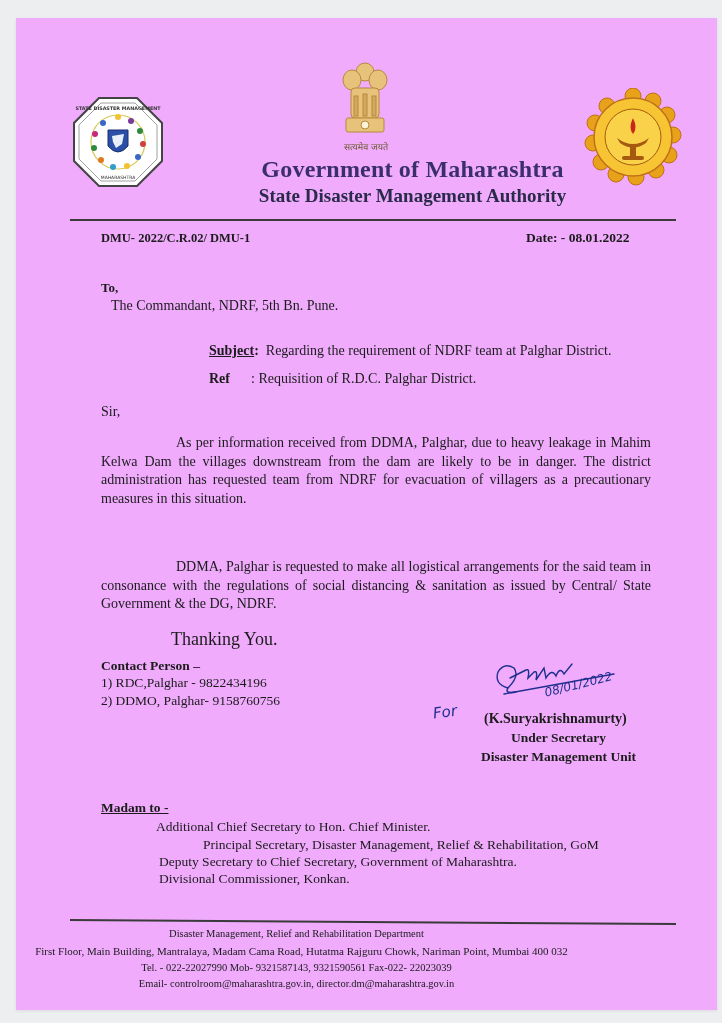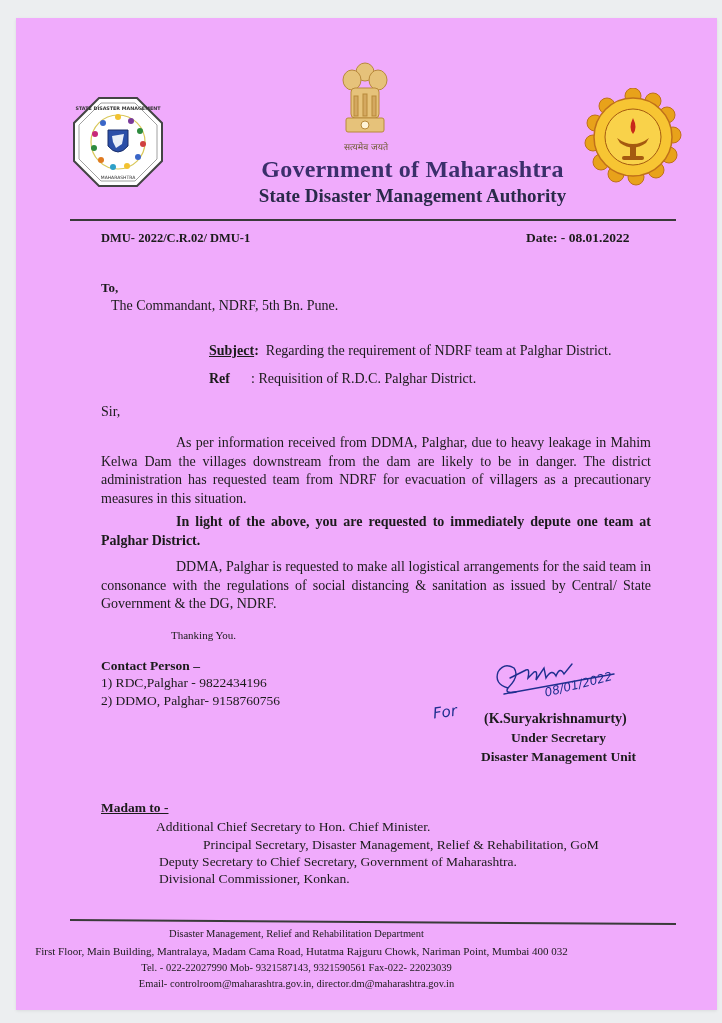--- a/index.html
+++ b/index.html
@@ -45,21 +45,21 @@
   .ref .lbl { font-weight: bold; display: inline-block; width: 42px; }
 
   .sir { left: 85px; top: 386px; font-size: 14px; }
 
   .para { left: 85px; width: 550px; font-size: 14px; line-height: 18.5px; text-align: justify; }
   .para .indent { display: inline-block; width: 75px; }
   .p1 { top: 416px; }
   .p2 { top: 495px; font-weight: bold; }
   .p3 { top: 540px; }
 
-  .thanks { left: 155px; top: 611px; font-size: 11px; }
+  .thanks { left: 155px; top: 611px; font-size: 18px; }
 
   .contact-title { left: 85px; top: 640px; font-size: 13.5px; font-weight: bold; }
   .contact-line { left: 85px; font-size: 13.5px; }
   .c1 { top: 657px; }
   .c2 { top: 675px; }
 
   .signature { left: 470px; top: 640px; width: 140px; height: 50px; }
   .for-mark { left: 417px; top: 685px; font-family: "DejaVu Sans", sans-serif;
     font-size: 15px; color: #1f2f8f; font-style: italic; transform: rotate(-8deg); }
   .sign-name { left: 468px; top: 693px; font-size: 14px; font-weight: bold; }
@@ -166,21 +166,20 @@
     <span class="lbl">Subject</span><b>:</b>&nbsp;
     <span>Regarding the requirement of NDRF team at Palghar District.</span>
   </div>
   <div class="abs ref">
     <span class="lbl">Ref</span><span>: Requisition of R.D.C. Palghar District.</span>
   </div>
 
   <div class="abs sir">Sir,</div>
 
   <div class="abs para p1"><span class="indent"></span><span>As per information received from DDMA, Palghar, due to heavy leakage in Mahim Kelwa Dam the villages downstream from the dam are likely to be in danger. The district administration has requested team from NDRF for evacuation of villagers as a precautionary measures in this situation.</span></div>
-  <div class="abs para p2"><span class="indent"></span><span>In light of the above, you are requested to immediately depute one team at Palghar District.</span></div>
   <div class="abs para p3"><span class="indent"></span><span>DDMA, Palghar is requested to make all logistical arrangements for the said team in consonance with the regulations of social distancing &amp; sanitation as issued by Central/ State Government &amp; the DG, NDRF.</span></div>
 
   <div class="abs thanks">Thanking You.</div>
 
   <div class="abs contact-title">Contact Person –</div>
   <div class="abs contact-line c1">1) RDC,Palghar  - 9822434196</div>
   <div class="abs contact-line c2">2) DDMO, Palghar- 9158760756</div>
 
   <div class="abs signature">
     <svg width="140" height="50" viewBox="0 0 140 50">

